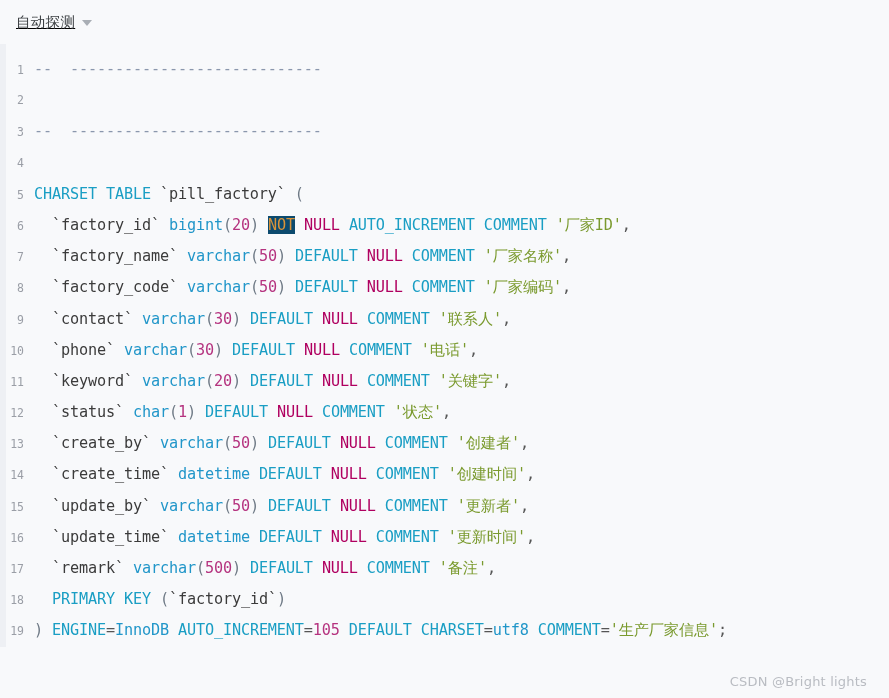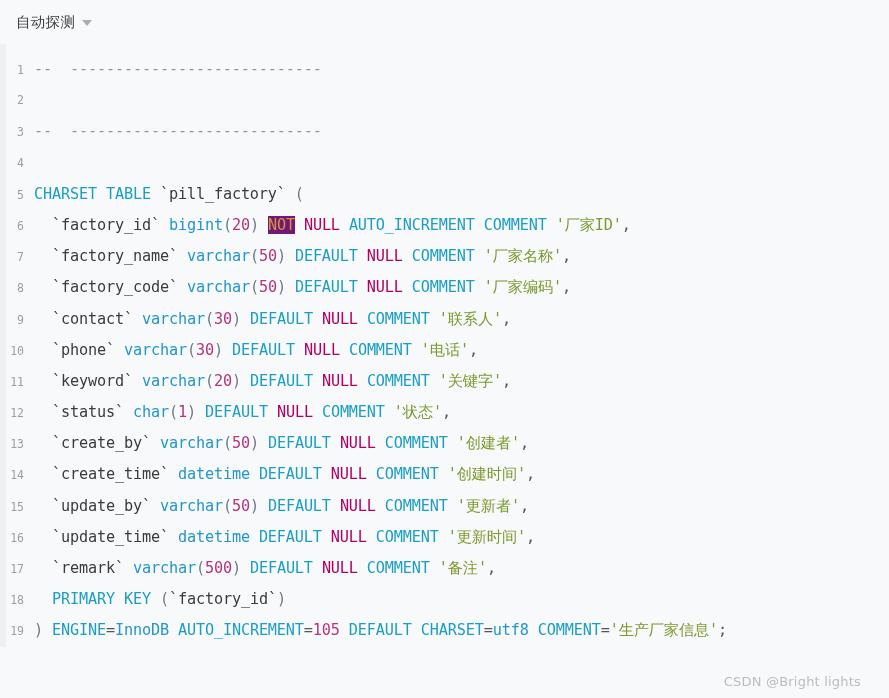--- a/index.html
+++ b/index.html
@@ -15,20 +15,21 @@
     position: relative;
   }
 
   
   #header {
     height: 44px;
     display: flex;
     padding-left: 16px;
     background: #f8f9fb;
     box-sizing: border-box;
+    text-decoration: underline;
   }
   #detect-mode {
     display: inline-flex;
     align-items: center;
     gap: 7px;
     cursor: pointer;
     user-select: none;
   }
   #detect-mode .label {
     font-family: "DejaVu Sans", sans-serif;
@@ -84,38 +85,38 @@
     letter-spacing: -0.15px;
   }
 
   
   .t-comment  { color: #8a97ad; }
   .t-kw       { color: #1a9ec4; }
   .t-type     { color: #2196c9; text-align: center; }
   .t-ident    { color: #3b3b3b; }
   .t-num      { color: #b5337f; }
   .t-null     { color: #b00060; }
-  .t-not      { color: #d9943a; background: #701a75; }
+  .t-not      { color: #d9943a; background: #0c4a6e; }
   .t-str      { color: #7a9a2e; }
   .t-punct    { color: #555555; }
   .t-paren    { color: #6f7a86; }
 
   .caret-bar {
     display: inline-block;
     width: 1px;
     height: 17px;
     background: #333;
     vertical-align: -3px;
     margin-left: 0px;
   }
 
   
   #watermark {
     position: absolute;
-    right: 28px;
+    right: 22px;
     bottom: 9px;
     font-family: "DejaVu Sans", sans-serif;
     font-size: 13px;
     color: #b9bcc2;
     letter-spacing: .2px;
     user-select: none;
   }
 </style>
 </head>
 <body>

